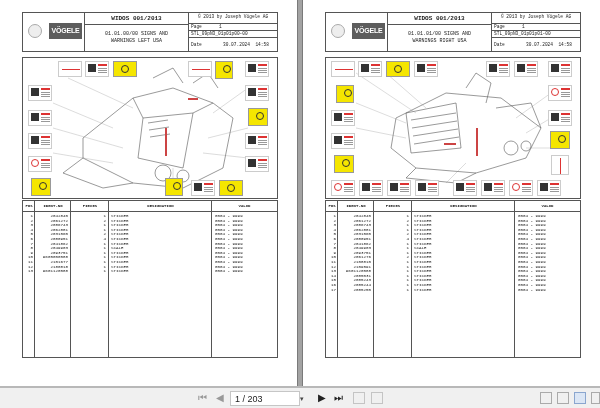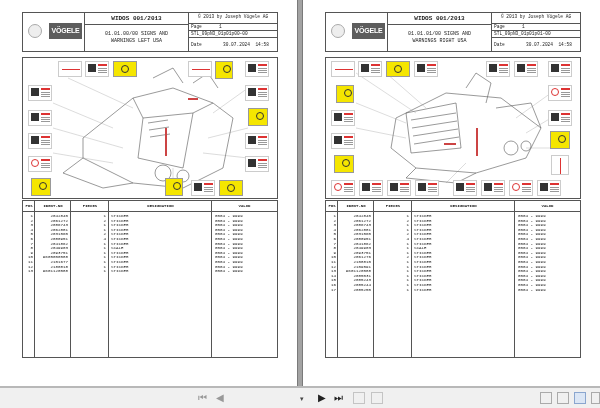--- a/index.html
+++ b/index.html
@@ -584,20 +584,21 @@
             <span>0004 - 9999</span>
           </div>
         </div>
     </div>
   </div>
 </div>
 
 <div class="toolbar">
   <span class="tbtn" style="left:198px;">⏮</span>
   <span class="tbtn" style="left:216px;">◀</span>
+  <input class="pageinput" value="1 / 203" style="">
   <span class="pagedrop">▾</span>
   <span class="tbtn dark" style="left:318px;">▶</span>
   <span class="tbtn dark" style="left:334px;">⏭</span>
   <span class="viewicon" style="left:353px;border-color:#c4c4c4;"></span>
   <span class="viewicon" style="left:371px;border-color:#c4c4c4;"></span>
   <span class="viewicon" style="left:540px;"></span>
   <span class="viewicon" style="left:557px;"></span>
   <span class="viewicon active" style="left:574px;"></span>
   <span class="viewicon" style="left:591px;width:9px;"></span>
 </div>

